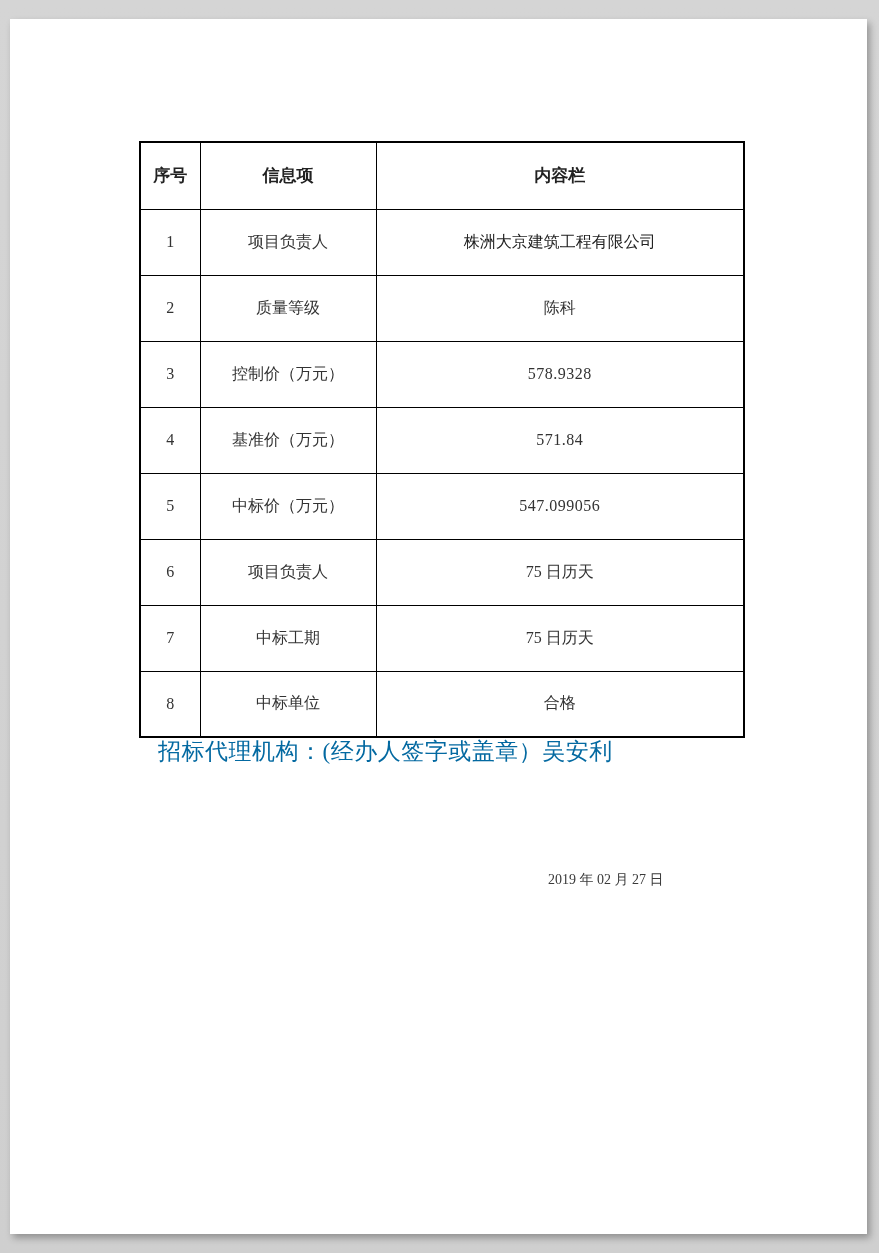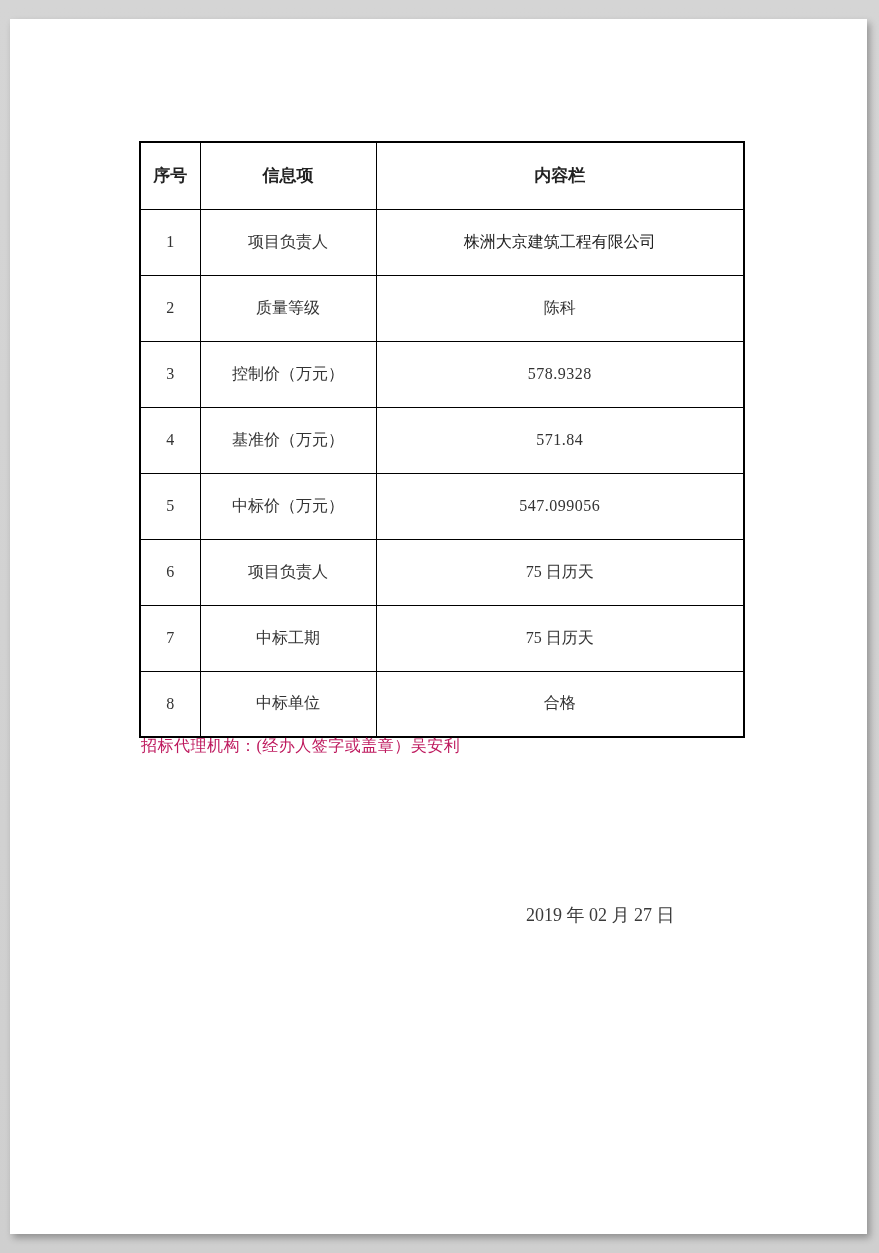--- a/index.html
+++ b/index.html
@@ -45,36 +45,35 @@
     font-weight: normal;
     padding: 0;
   }
   table.info-table tr.hdr { height: 67px; }
   table.info-table tr.row { height: 66px; }
   table.info-table tr.hdr th { font-size: 17px; font-weight: bold; color: #222; }
   td.bold-val { font-weight: bold; font-size: 16.5px; color: #222; }
   td.num-val  { font-size: 16px; letter-spacing: 0.5px; margin-top: 24px; }
   .sign-line {
     position: absolute;
-    left: 131px;
-    font-size: 16px;
-    color: #be185d;
+    left: 148px;
+    font-size: 23px;
+    color: #0369a1;
     letter-spacing: 0.5px;
     white-space: nowrap;
   }
   .sign-line.l1 { top: 717px; }
   .sign-line.l2 { top: 765px; }
   .date-line {
     position: absolute;
-    left: 516px;
+    left: 538px;
     top: 852px;
-    font-size: 18px;
+    font-size: 14px;
     color: #3a3a3a;
     white-space: nowrap;
-    margin-top: 32px;
   }
 </style>
 </head>
 <body>
 
 <div class="viewport">
   <div class="page">
 
     <table class="info-table">
       <colgroup>

